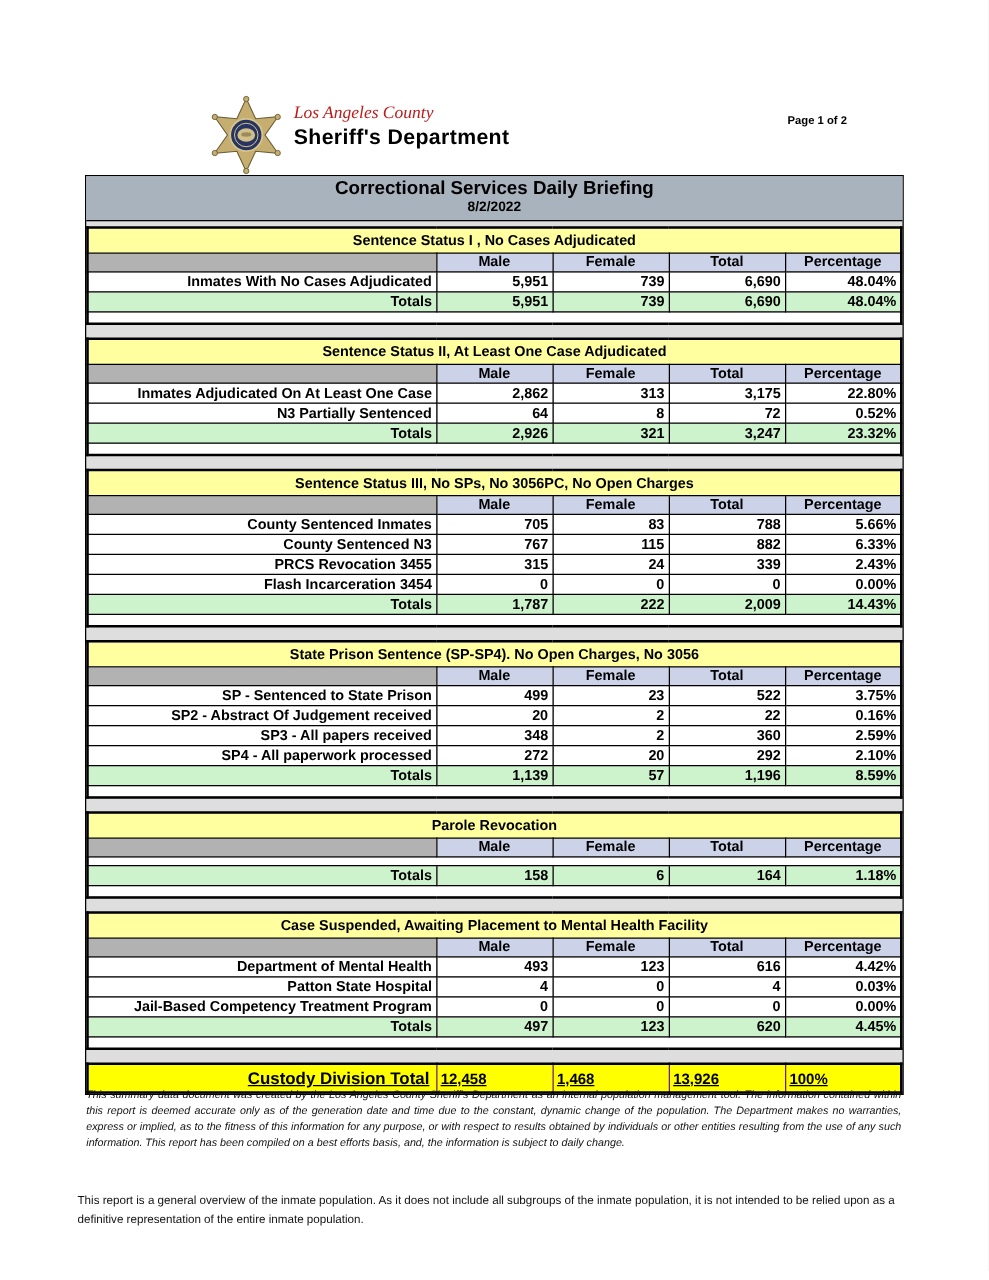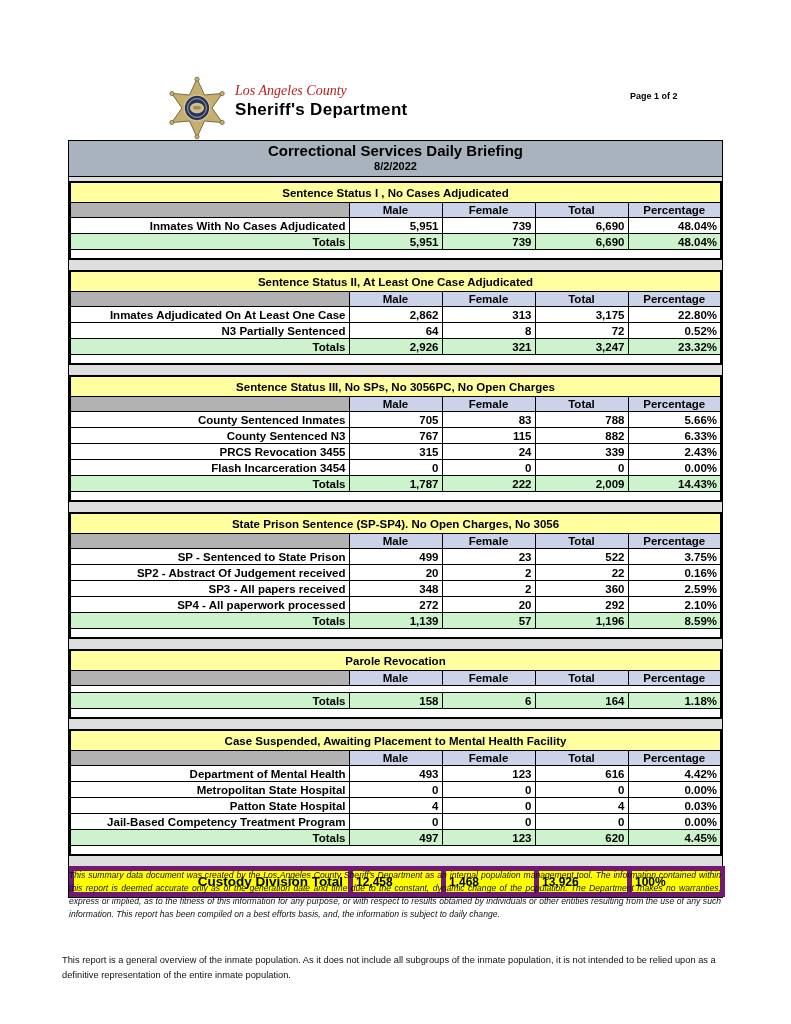--- a/index.html
+++ b/index.html
@@ -42,21 +42,21 @@
   td.sec-title{background:var(--section-header-yellow);font-size:13.5px;height:19px;padding:0 3px;text-align:center;}
   tr.hdr td{height:14px;text-align:center;background:var(--column-header-lavender);}
   tr.hdr td.corner{background:var(--corner-gray);}
   tr.data td{background:#fff;height:15px;}
   tr.data td.lbl{text-align:right;padding:0 3px;}
   tr.data td.num{text-align:right;padding:0 3px;}
   tr.totals td{background:var(--totals-green);height:15px;text-align:right;padding:0 3px;}
   tr.spacer td{height:8px;background:#fff;}
   tr.prespacer td{height:6px;background:#fff;}
   
-  table.grand td{border:5px solid #701a75;background:var(--grand-total-yellow);font-weight:bold;height:21px;}
+  table.grand td{border:1px solid #701a75;background:var(--grand-total-yellow);font-weight:bold;height:21px;text-decoration:underline;}
   td.g-label{font-size:13.5px;text-align:right;padding:0 5px;}
   td.g-num{font-size:12px;text-align:left;padding:0 3px;}
   
   .footnote1{
     position:absolute;left:69px;top:860px;width:652px;
     font-size:8.6px;font-style:italic;line-height:13.2px;text-align:justify;color:#111;
   }
   .footnote2{
     position:absolute;left:62px;top:944px;width:676px;
     font-size:9.3px;line-height:15px;color:#111;
@@ -358,27 +358,20 @@
               <td class="colhead">Percentage</td>
             </tr>
             <tr class="data">
               <td class="lbl">Department of Mental Health</td>
               <td class="num">493</td>
               <td class="num">123</td>
               <td class="num">616</td>
               <td class="num">4.42%</td>
             </tr>
             <tr class="data">
-              <td class="lbl">Metropolitan State Hospital</td>
-              <td class="num">0</td>
-              <td class="num">0</td>
-              <td class="num">0</td>
-              <td class="num">0.00%</td>
-            </tr>
-            <tr class="data">
               <td class="lbl">Patton State Hospital</td>
               <td class="num">4</td>
               <td class="num">0</td>
               <td class="num">4</td>
               <td class="num">0.03%</td>
             </tr>
             <tr class="data">
               <td class="lbl">Jail-Based Competency Treatment Program</td>
               <td class="num">0</td>
               <td class="num">0</td>

